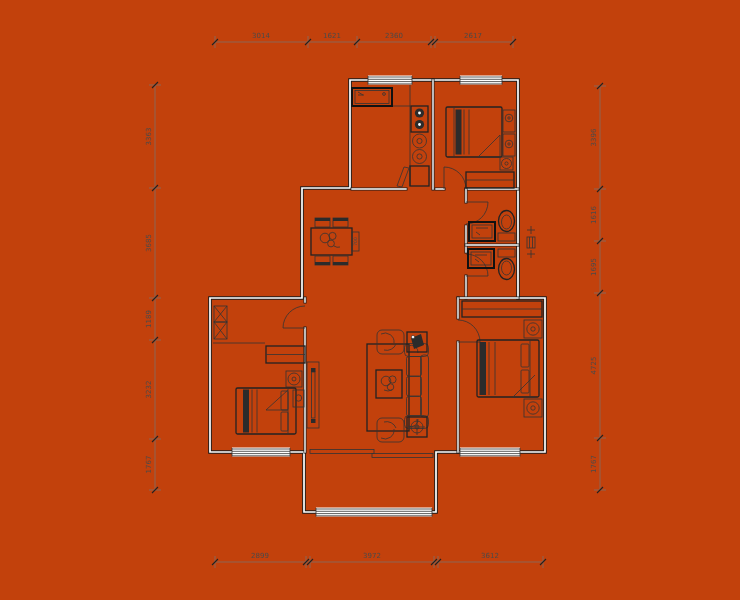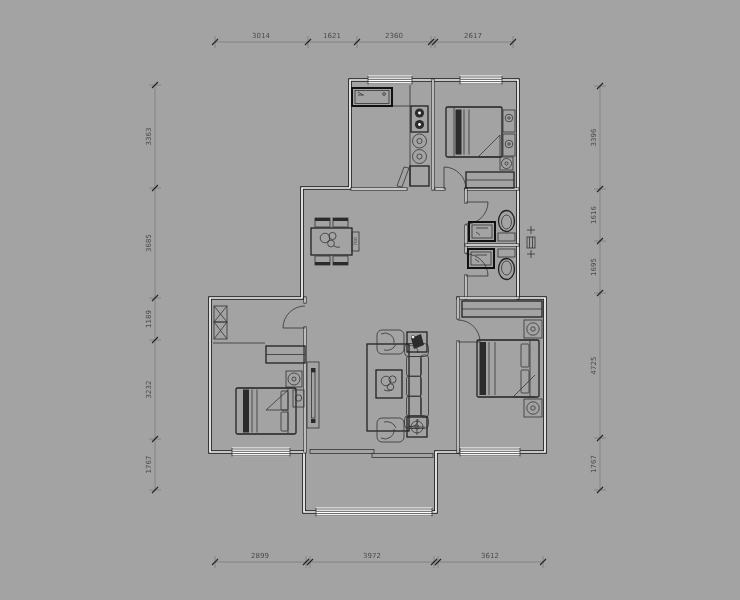--- a/index.html
+++ b/index.html
@@ -1,16 +1,16 @@
 <!DOCTYPE html>
 <html><head>
 <meta charset="utf-8">
 <style>
   html,body{margin:0;padding:0;background:#f4f4f4;}
-  .sheet{width:740px;height:600px;background:#a3a3a3;position:relative;overflow:hidden;font-family:"DejaVu Sans",sans-serif;}
+  .sheet{width:740px;height:600px;background:#c2410c;position:relative;overflow:hidden;font-family:"DejaVu Sans",sans-serif;}
   svg{display:block;}
   svg text{font-family:"DejaVu Sans",sans-serif;fill:#4a4a4a;}
   .ext{stroke:#1b1b1b;stroke-width:3.6;fill:none;stroke-linecap:square;}
   .extin{stroke:#ffffff;stroke-width:1.7;fill:none;stroke-linecap:square;}
   .int{stroke:#1b1b1b;stroke-width:3;fill:none;stroke-linecap:square;}
   .intin{stroke:#ffffff;stroke-width:1.4;fill:none;stroke-linecap:square;}
   .thin{stroke:#333;stroke-width:0.8;fill:none;}
   .med{stroke:#222;stroke-width:1.3;fill:none;}
   .bold{stroke:#111;stroke-width:2;fill:none;}
   .dim{stroke:#777;stroke-width:0.7;fill:none;}

